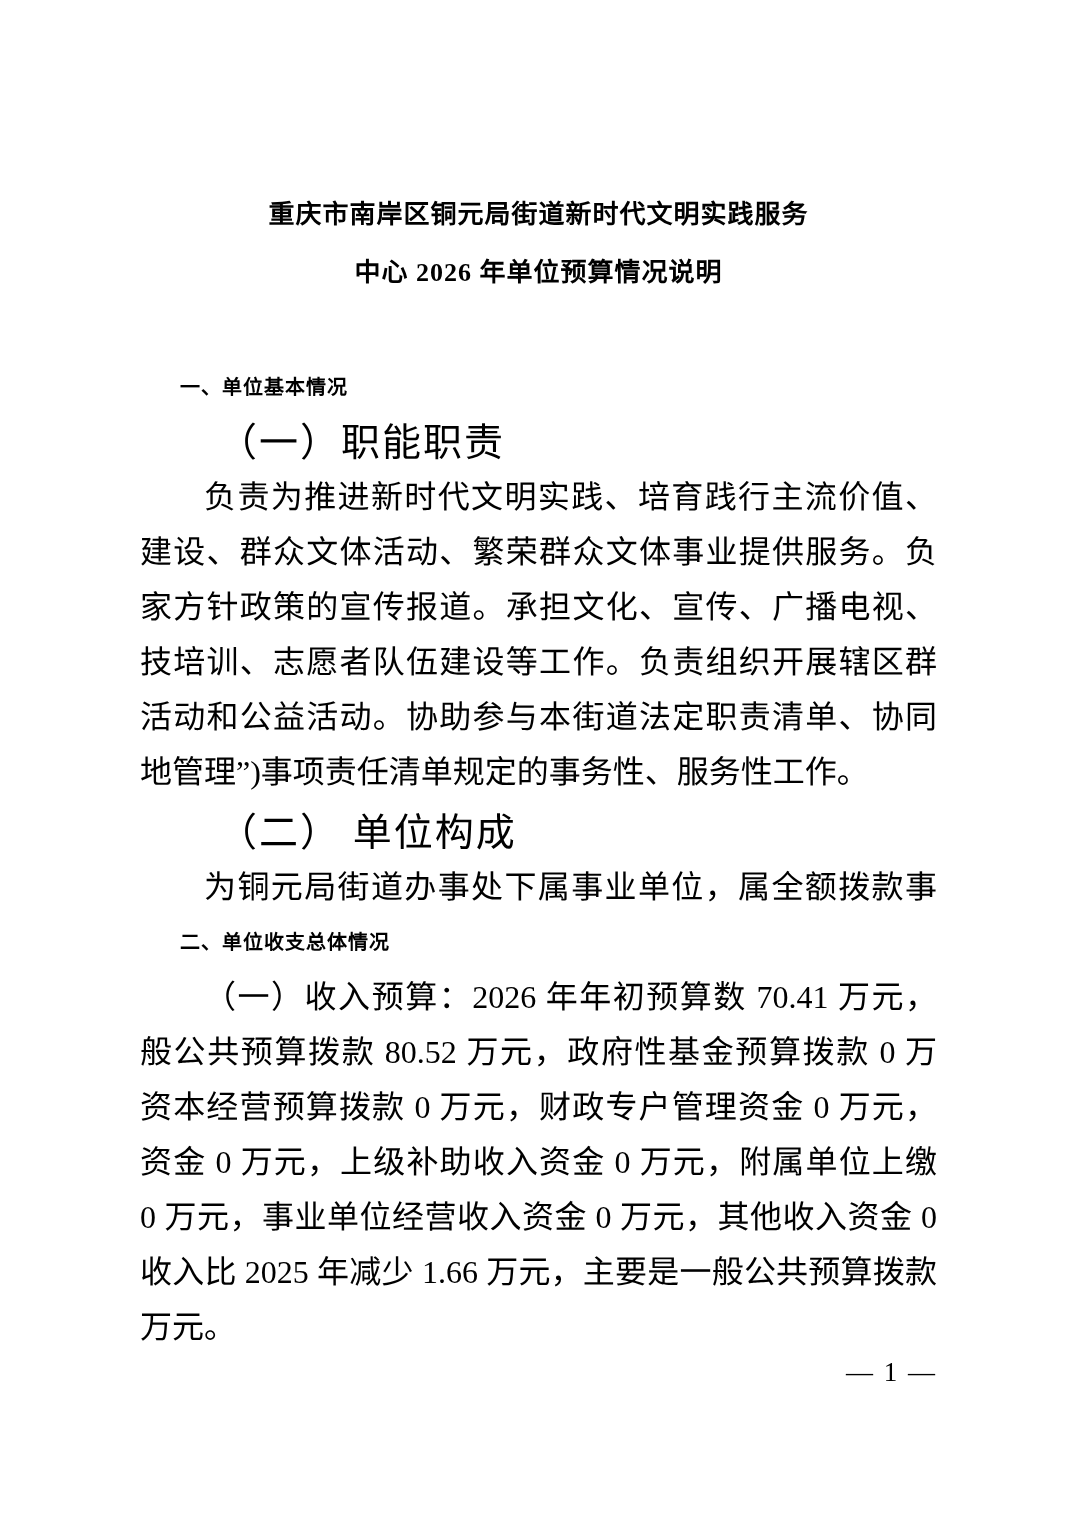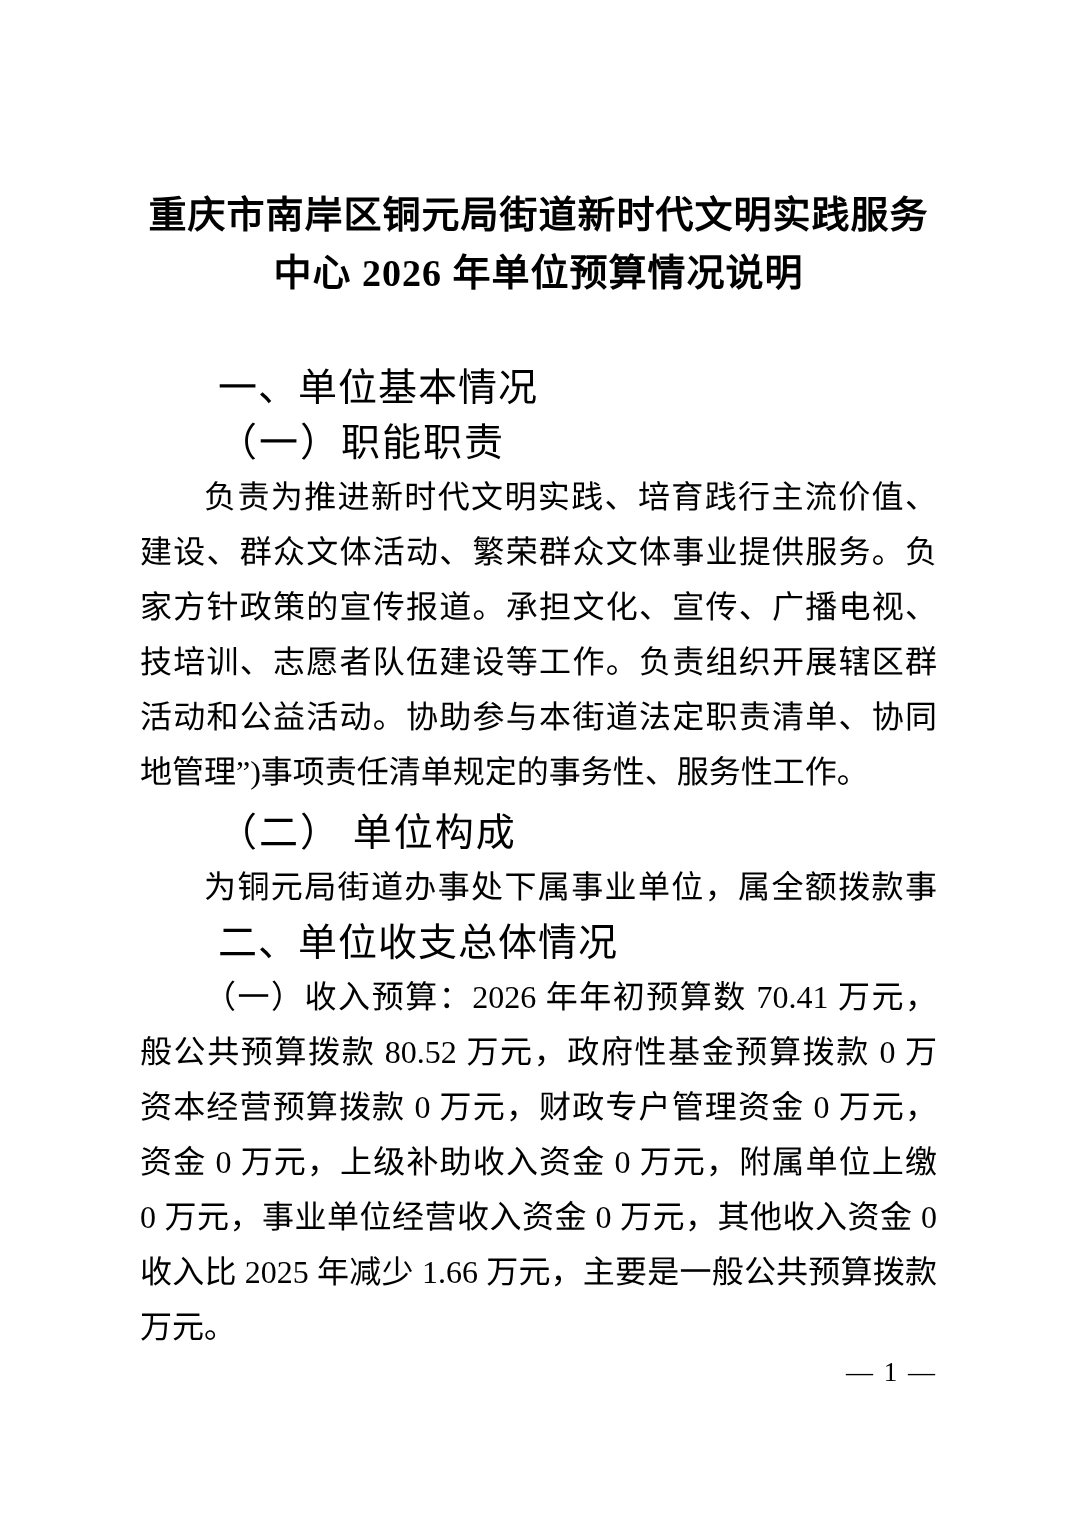--- a/index.html
+++ b/index.html
@@ -11,30 +11,30 @@
     color: #000000;
     overflow: hidden;
     font-family: "Liberation Serif", serif;
   }
   .blk { position: absolute; left: 140px; width: 797px; }
 
   .doc-title {
     top: 186px;
     font-family: "Liberation Serif", serif;
     font-weight: 700;
-    font-size: 38px;
+    font-size: 26px;
     line-height: 58px;
     text-align: center;
     letter-spacing: 1px;
   }
 
   .h1 {
     font-family: "Liberation Sans", sans-serif;
-    font-weight: 400;
-    font-size: 39px;
+    font-weight: 700;
+    font-size: 20px;
     line-height: 55px;
     text-indent: 2em;
     letter-spacing: 1px;
   }
   .h1a { top: 360px; }
   .h1b { top: 915px; }
 
   .sub {
     font-family: "Liberation Serif", serif;
     font-size: 39px;

